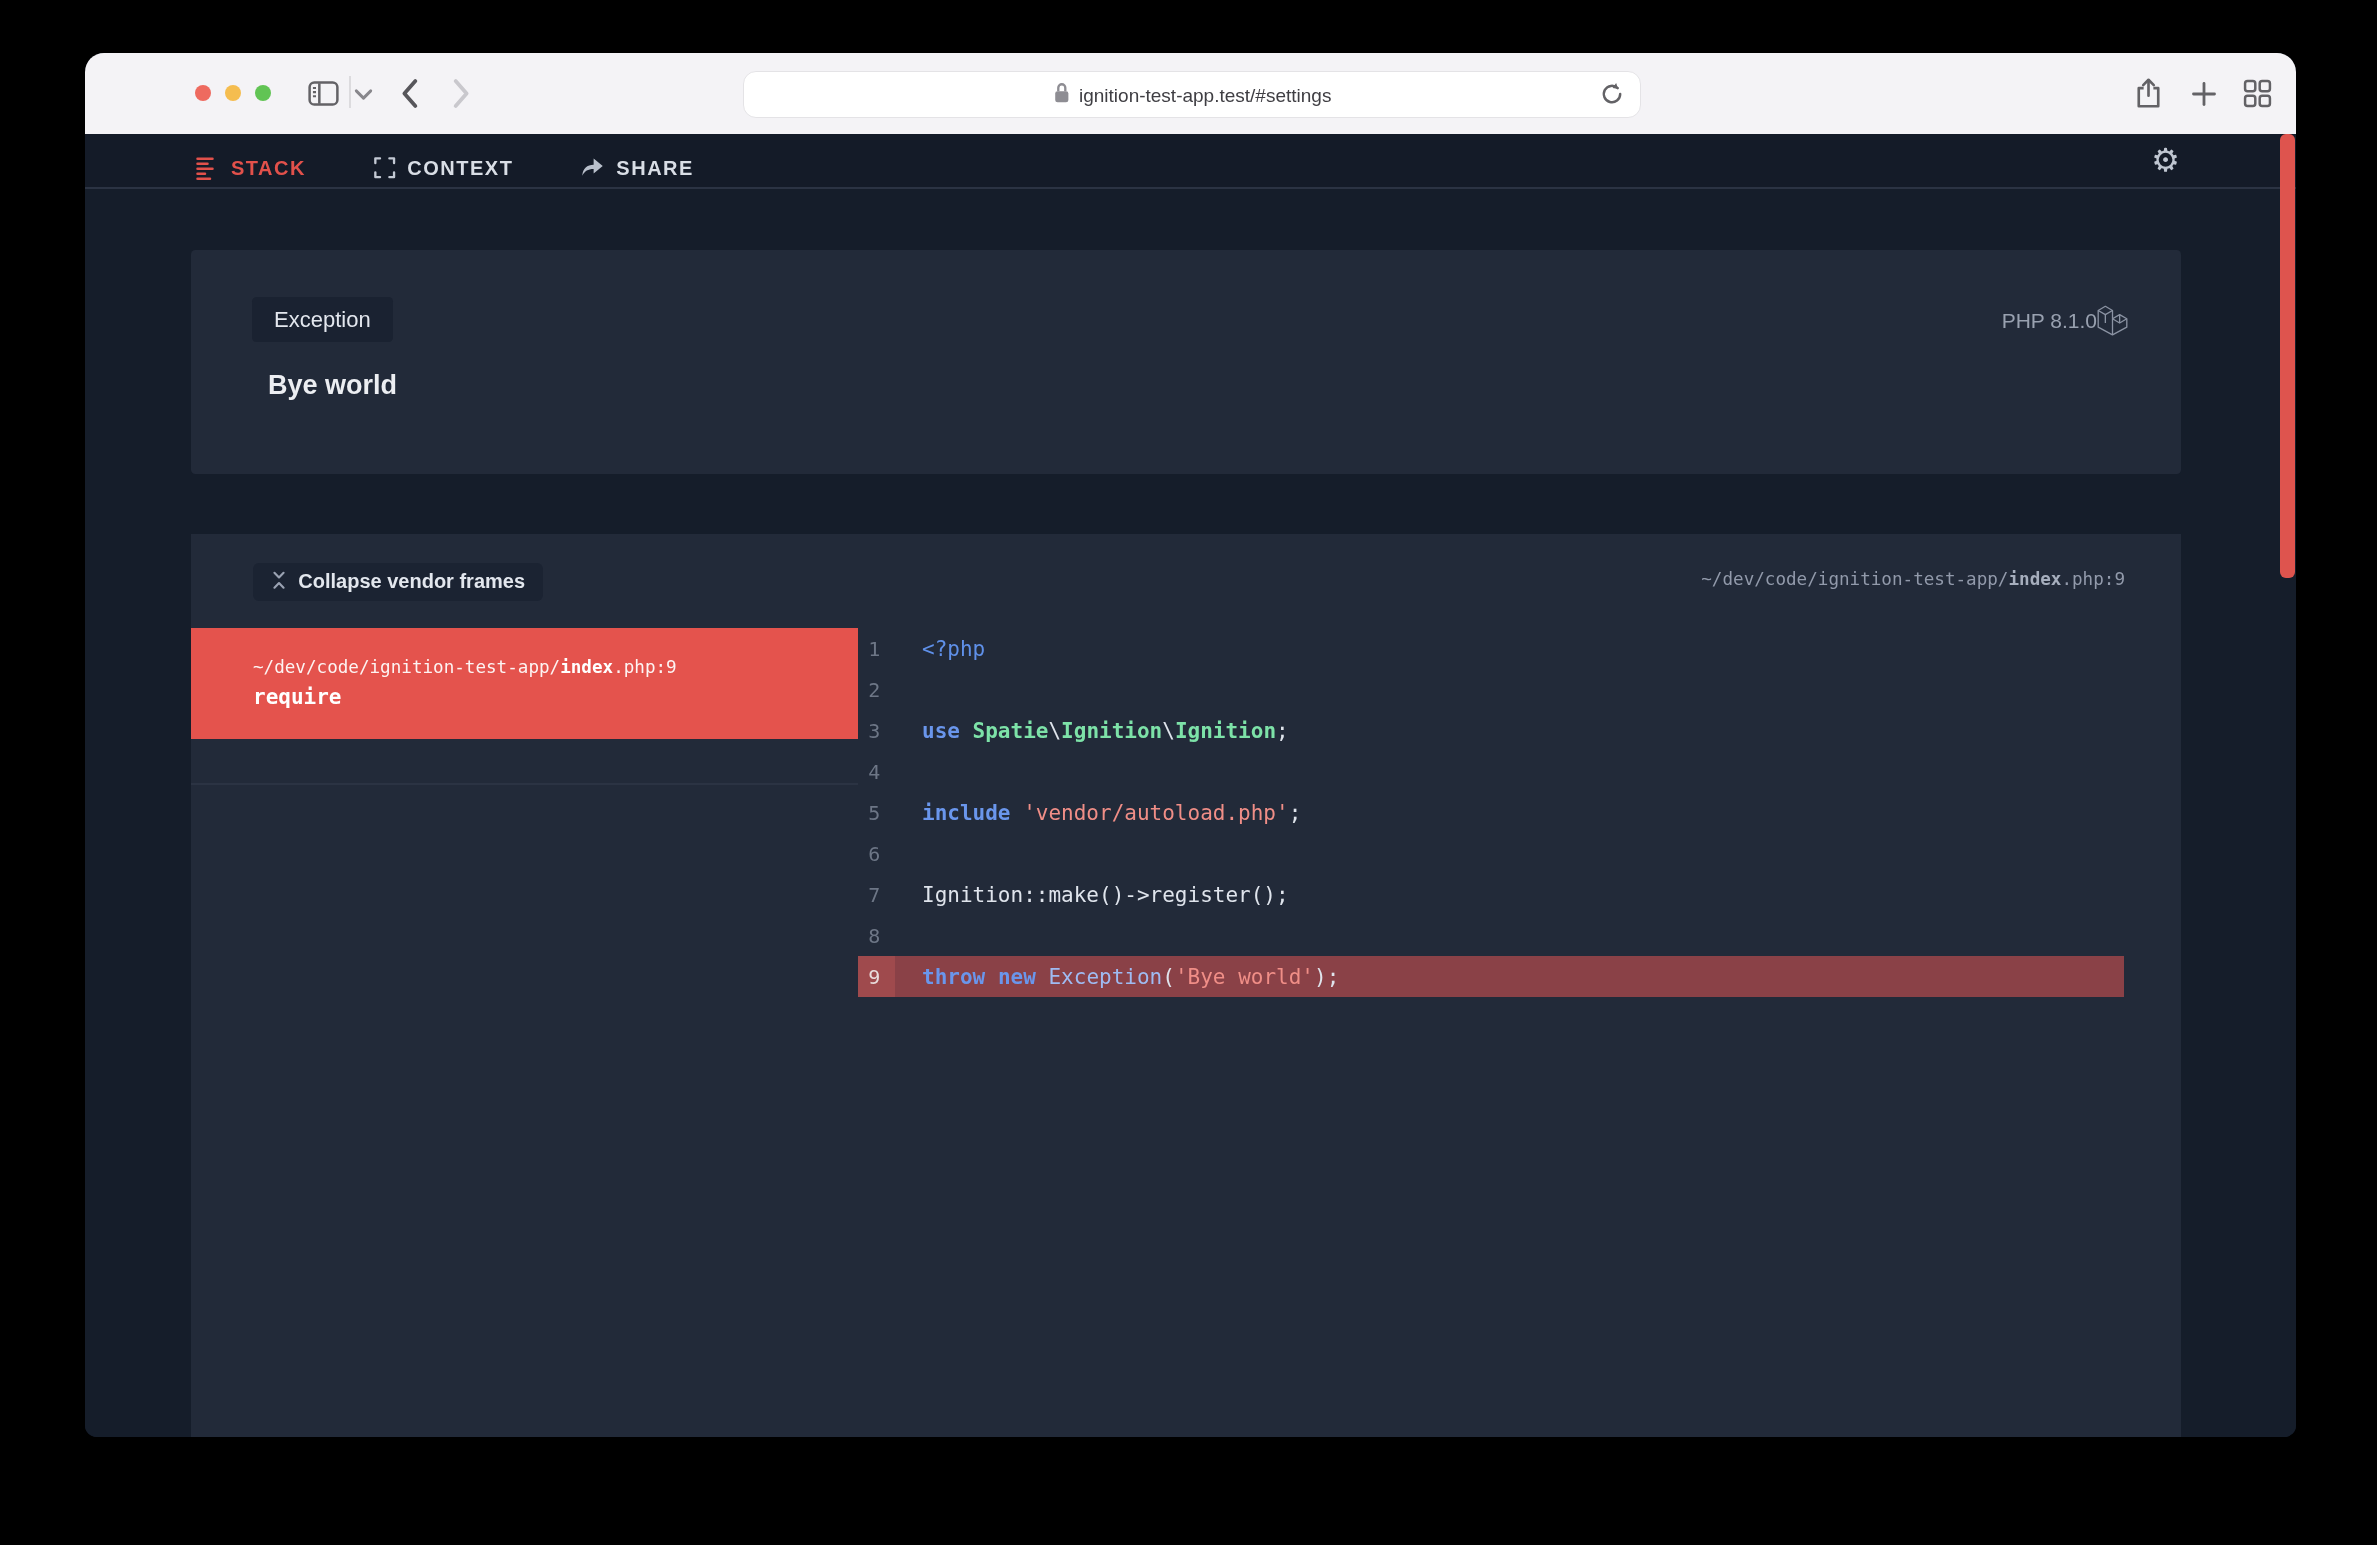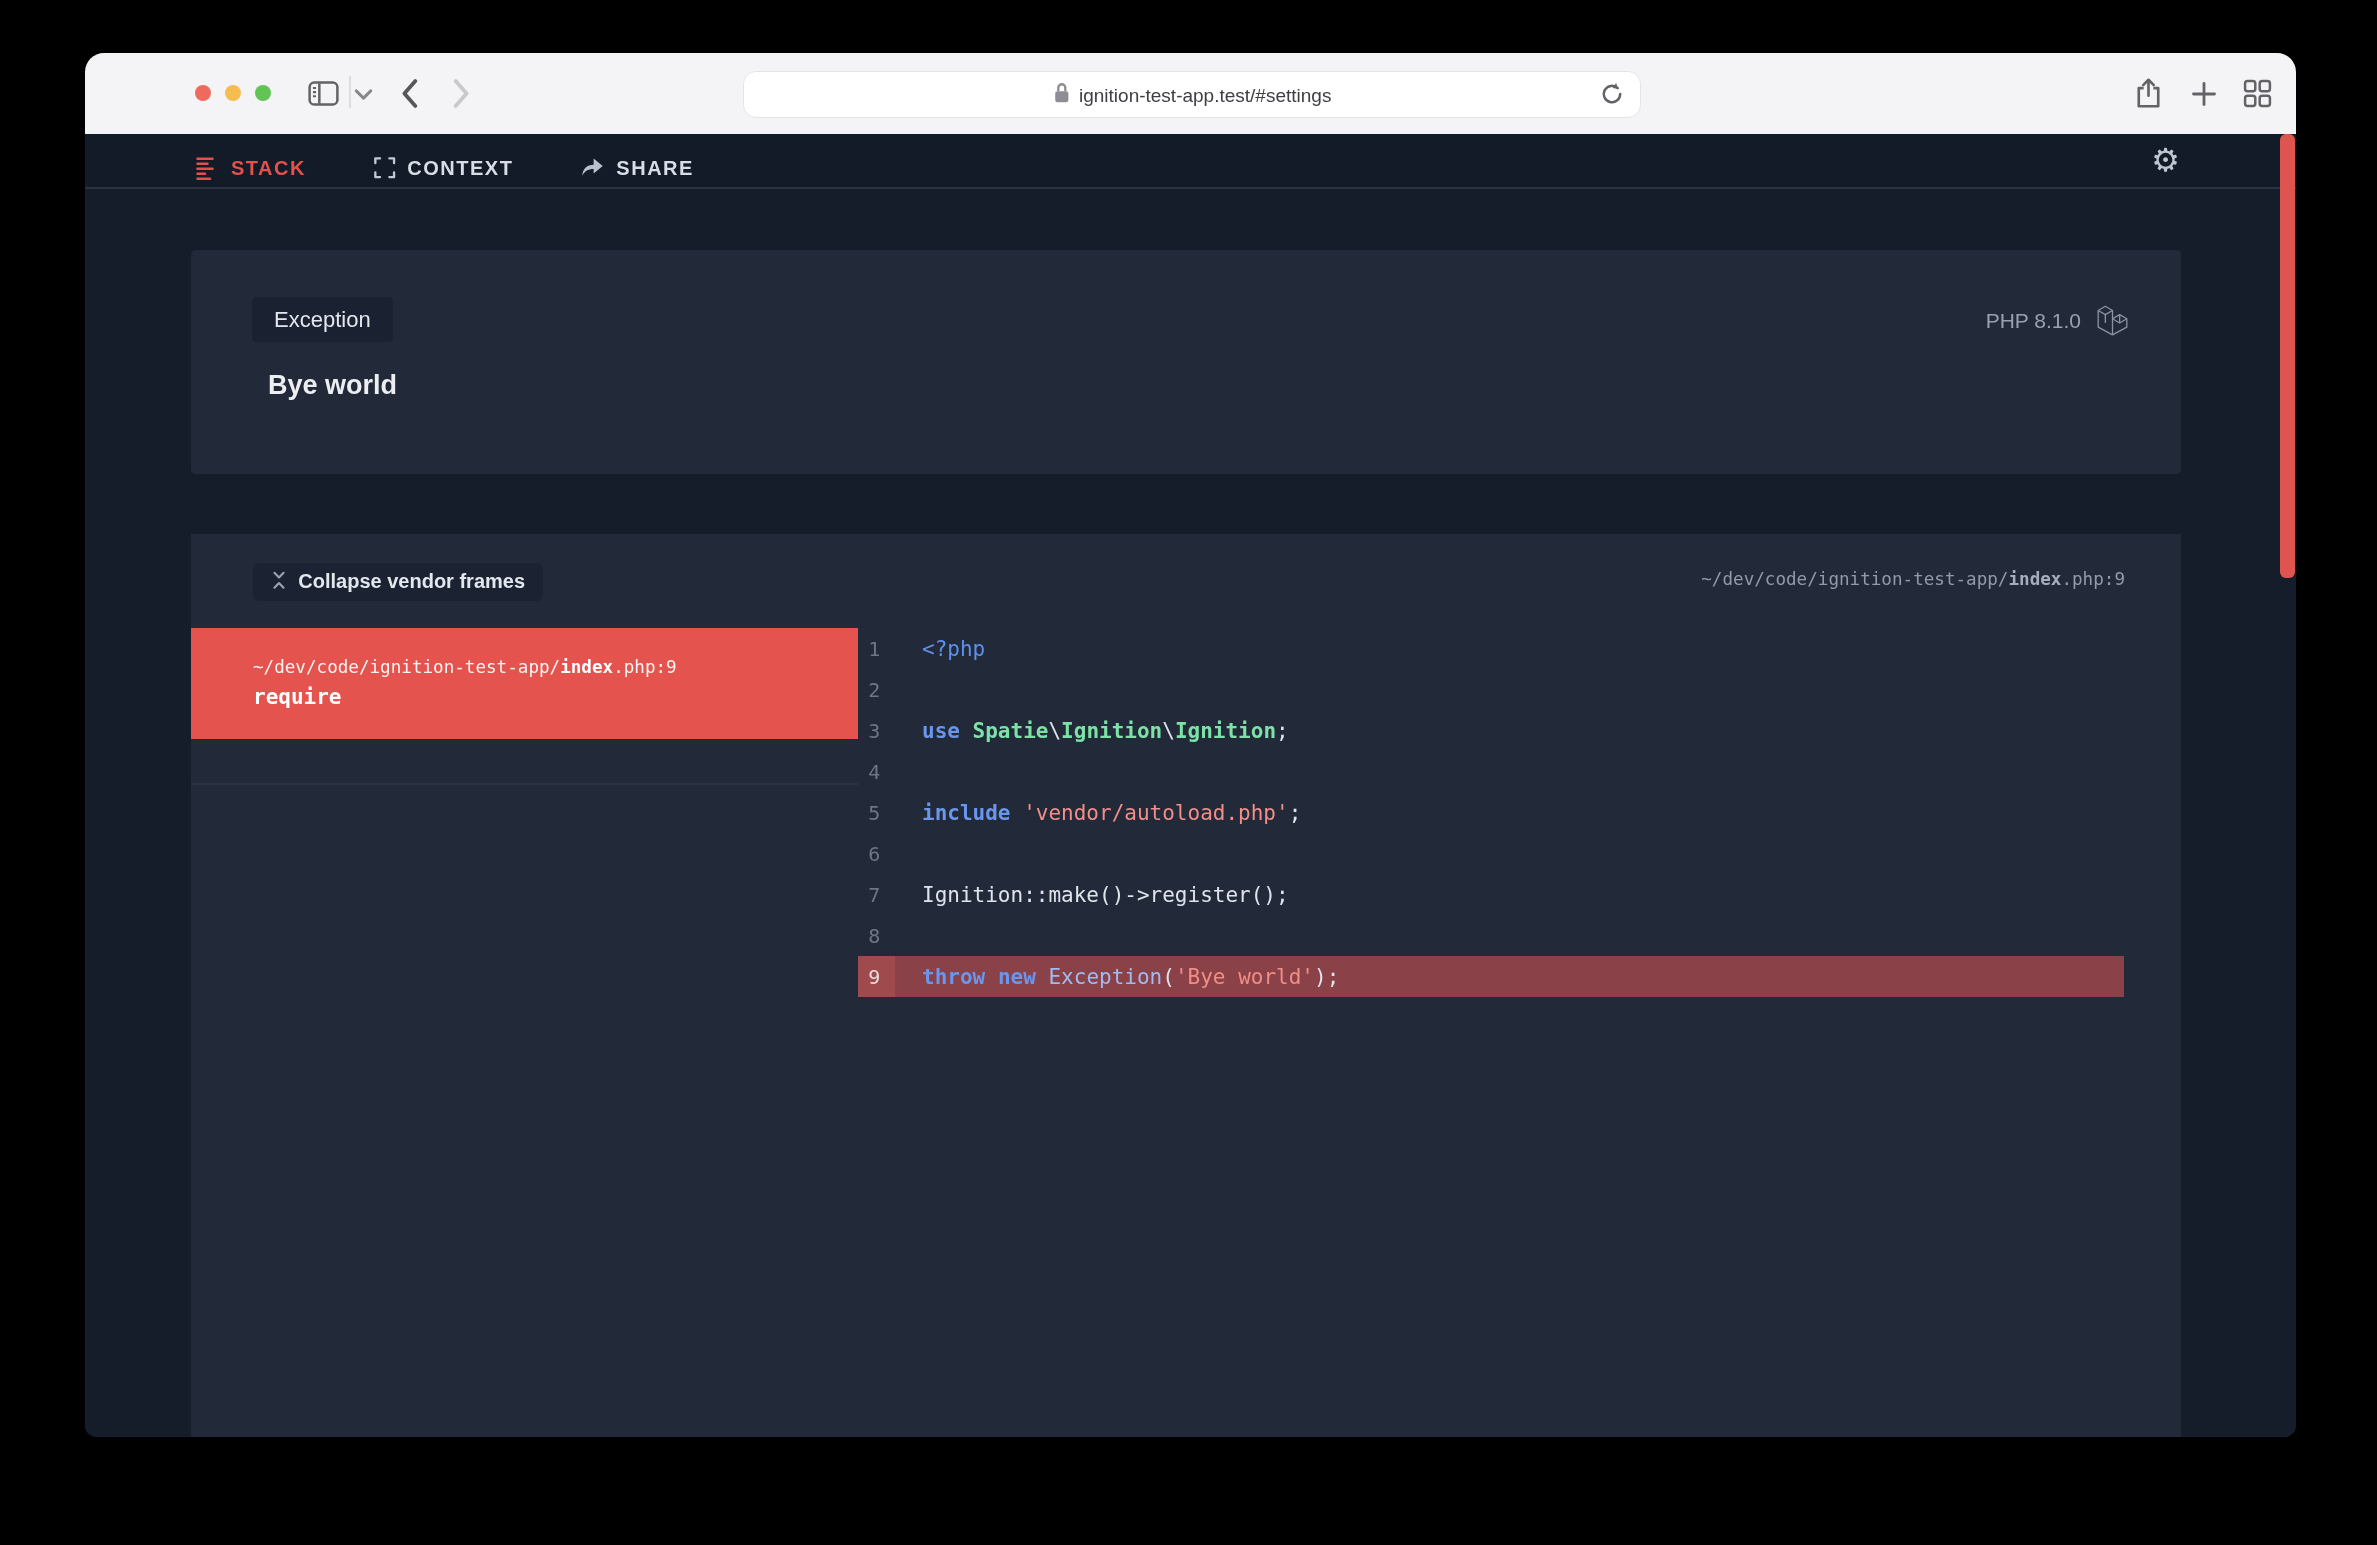--- a/index.html
+++ b/index.html
@@ -32,21 +32,21 @@
   .gear{position:absolute;right:116px;top:5.9px;font-family:"DejaVu Sans",sans-serif;
         font-size:32px;color:#bfc6d1;line-height:41px;}
 
   
   .content{position:absolute;left:0;top:136px;right:0;bottom:0;background:#151d2a;}
 
   .card{position:absolute;left:106px;top:61px;width:1990px;height:224px;background:#222a39;border-radius:4.4px;}
   .badge{position:absolute;left:61px;top:47px;height:45px;display:inline-flex;align-items:center;
          padding:0 22px;background:#1a2231;border-radius:4.4px;font-size:22px;color:#e3e7ee;}
   .card-title{position:absolute;left:61px;top:120px;font-size:27px;font-weight:700;color:#eceef2;margin-left:16px;}
-  .php-wrap{position:absolute;right:53px;top:54px;display:flex;align-items:center;gap:16px;}
+  .php-wrap{position:absolute;right:53px;top:54px;display:flex;align-items:center;}
   .php-text{font-size:21px;color:#99a1b0;}
 
   .panel{position:absolute;top:345px;bottom:0;background:#222a39;}
   .stack-panel{left:106px;width:777px;}
   .code-panel{left:773px;width:1323px;}
 
   
   .collapse-btn{position:absolute;left:62px;top:28.5px;height:38px;display:inline-flex;align-items:center;
                 gap:11.7px;padding:0 17.6px;background:#1b2332;border-radius:5.9px;}
   .collapse-label{font-size:20px;font-weight:600;color:#e3e7ee;}

